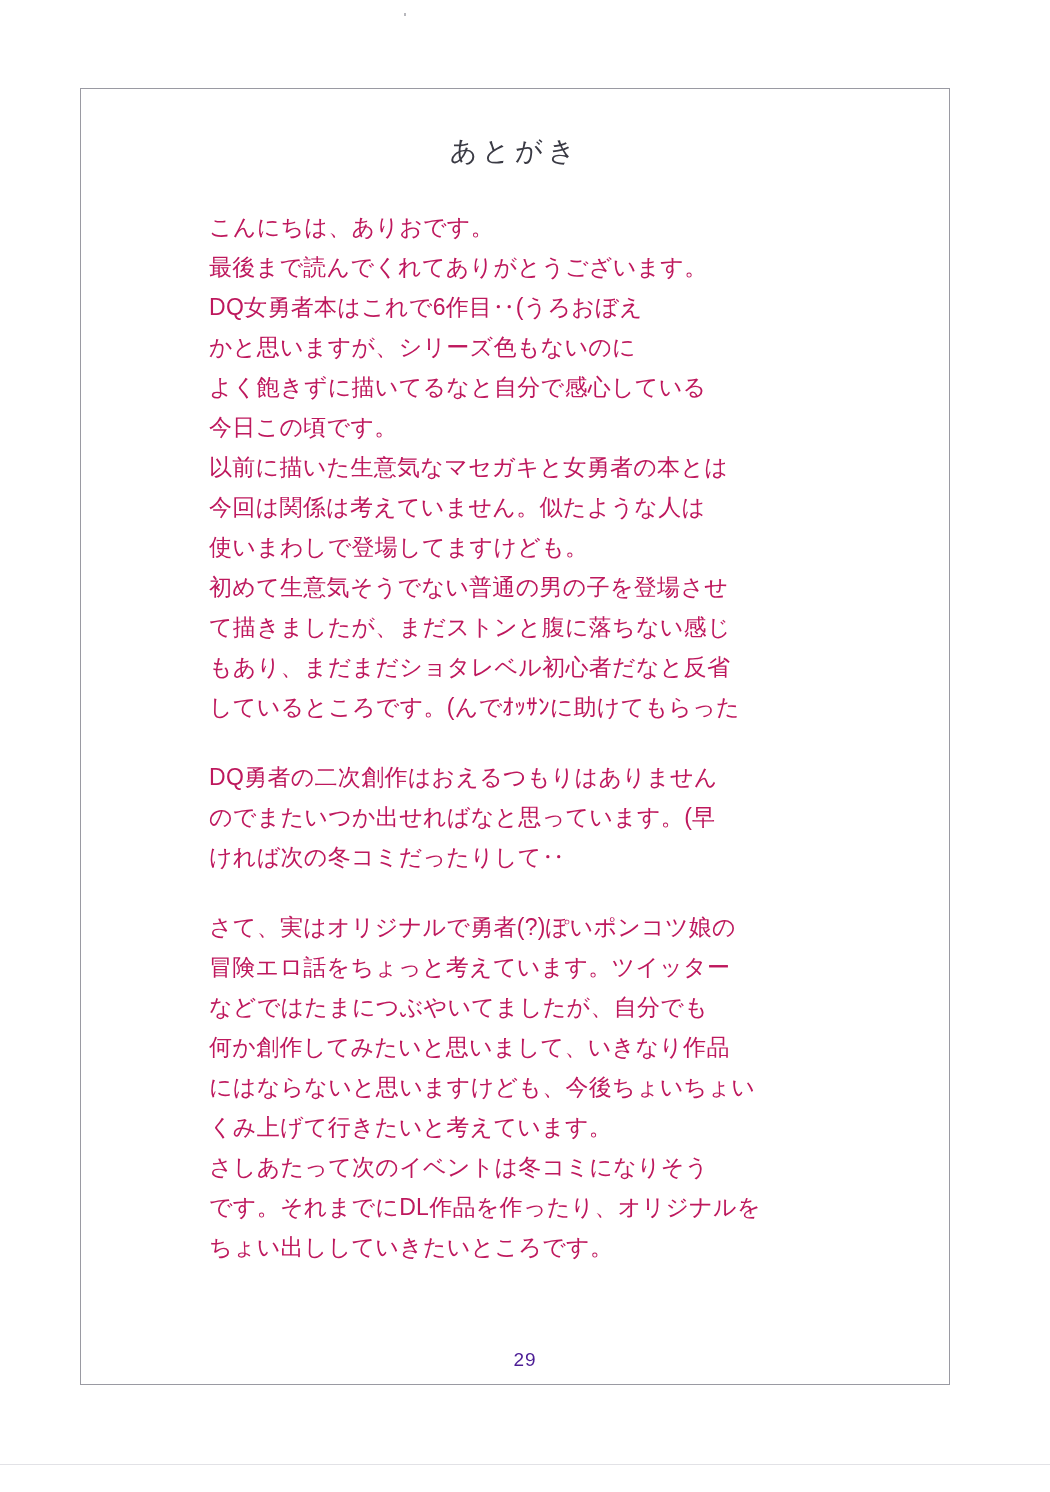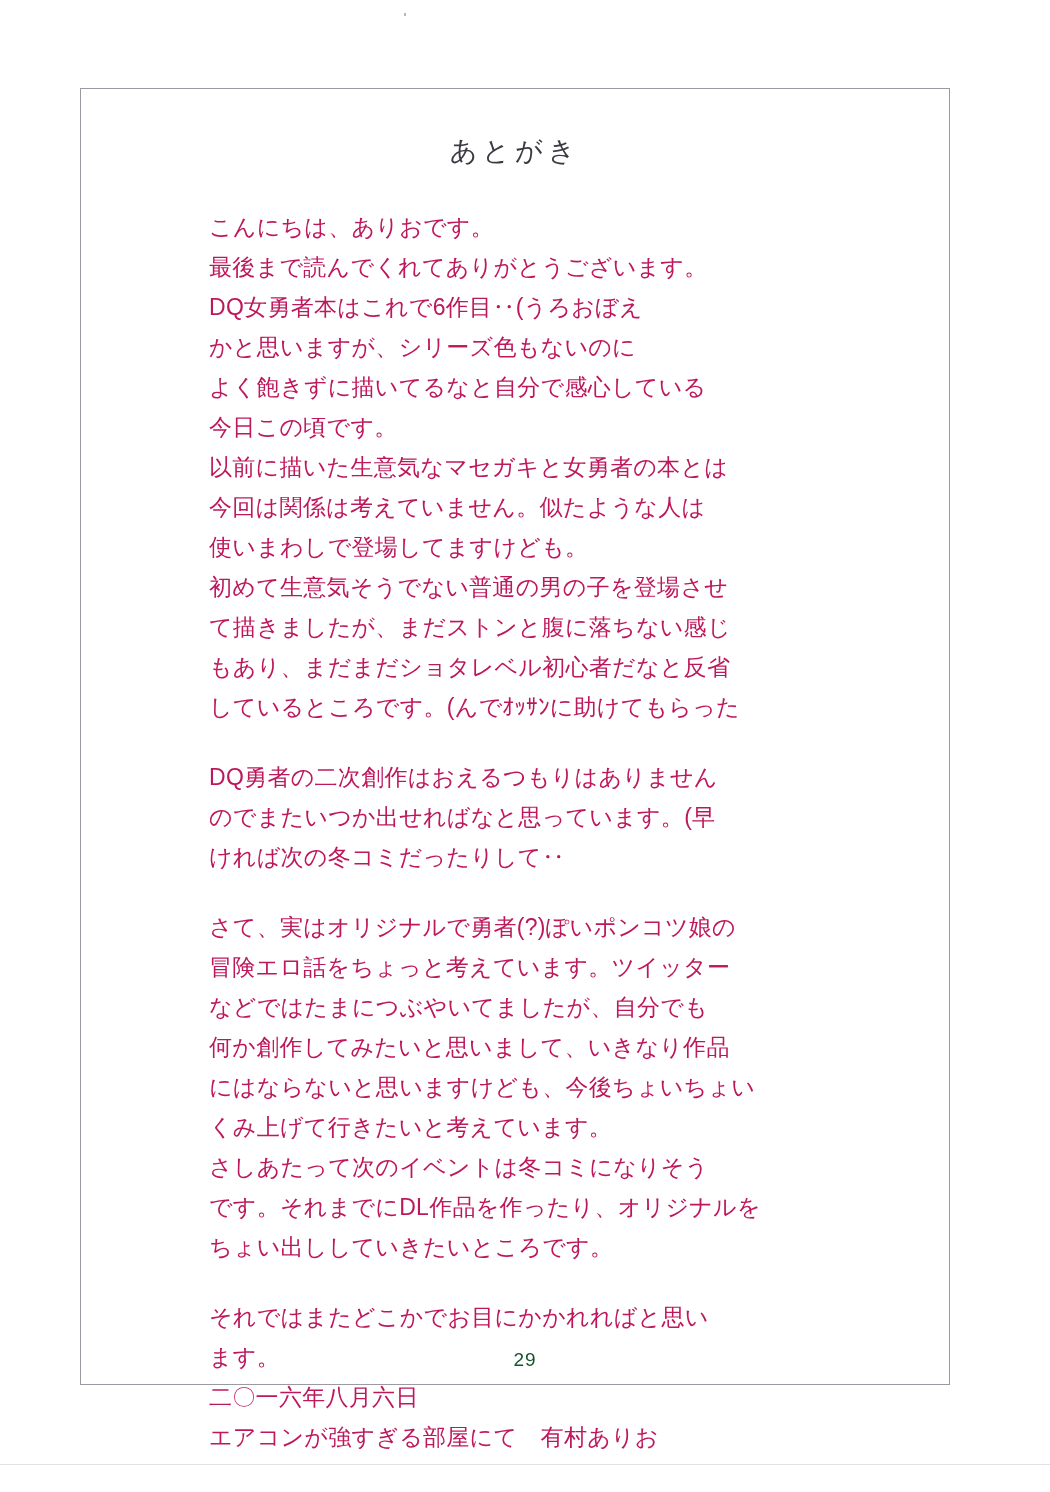--- a/index.html
+++ b/index.html
@@ -92,21 +92,21 @@
   }
   .para:last-child { margin-bottom: 0; }
 
   .page-number {
     position: absolute;
     left: 0;
     top: 1349px;
     width: 1050px;
     text-align: center;
     font-size: 19px;
-    color: #14532d;
+    color: #4c1d95;
     letter-spacing: 1px;
   }
 </style>
 </head>
 <body>
 
 <div class="page">
 
   <div class="scan-speck"></div>
   <div class="scan-speck2"></div>
@@ -134,24 +134,20 @@
 ければ次の冬コミだったりして‥</p>
       <p class="para">さて、実はオリジナルで勇者(?)ぽいポンコツ娘の
 冒険エロ話をちょっと考えています。ツイッター
 などではたまにつぶやいてましたが、自分でも
 何か創作してみたいと思いまして、いきなり作品
 にはならないと思いますけども、今後ちょいちょい
 くみ上げて行きたいと考えています。
 さしあたって次のイベントは冬コミになりそう
 です。それまでにDL作品を作ったり、オリジナルを
 ちょい出ししていきたいところです。</p>
-      <p class="para">それではまたどこかでお目にかかれればと思い
-ます。
-二〇一六年八月六日
-エアコンが強すぎる部屋にて　有村ありお</p>
     </div>
 
   </div>
 
   <div class="page-number">29</div>
 
   <div class="page-edge-bottom"></div>
 
 </div>
 

